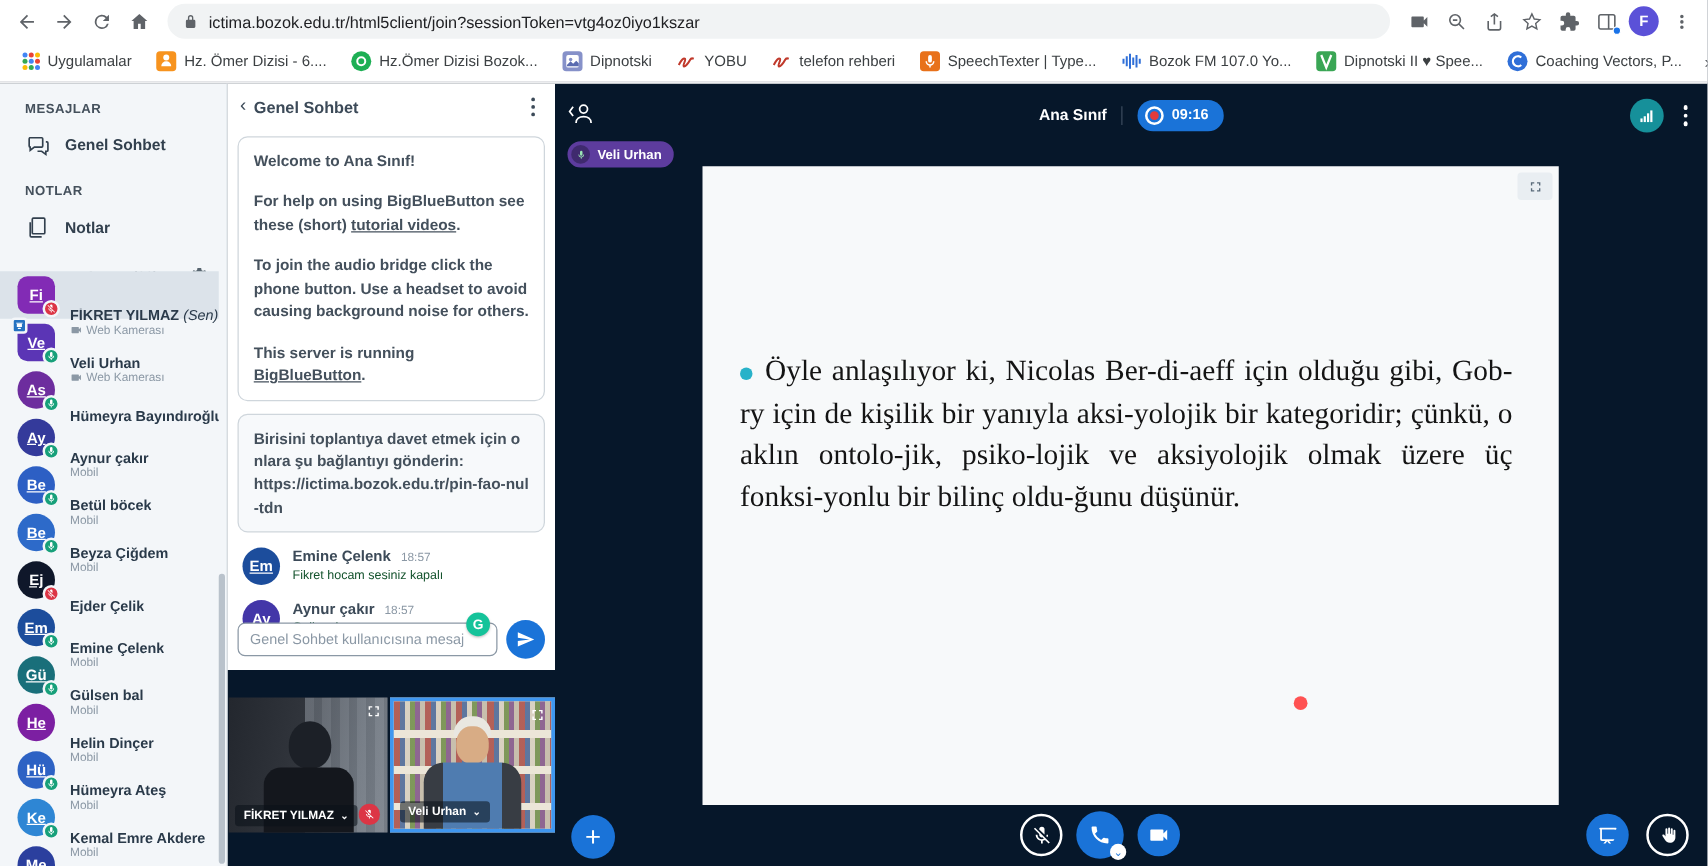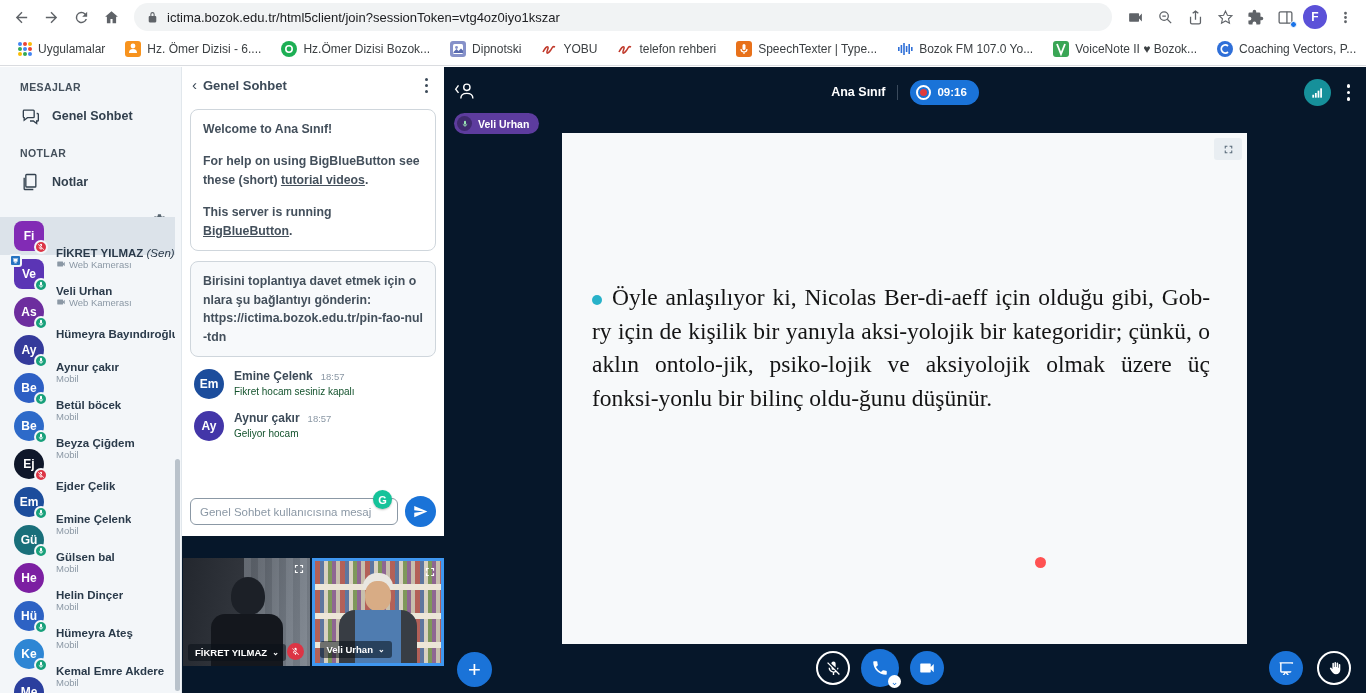--- a/index.html
+++ b/index.html
@@ -36,21 +36,21 @@
   .side-item svg { width:20px; height:20px; color:#32404e; }
   .users-head { display:flex; align-items:center; justify-content:space-between; padding-right:14px; }
   .gear { color:#56646f; }
   .gear svg { width:15px; height:15px; }
 
   .user-list { position:absolute; top:150px; left:0; right:6px; bottom:0; }
   .urow { display:flex; align-items:center; gap:12px; height:38px; padding-left:14px; position:relative; }
   .urow.sel { background:#dce3ea; }
   .uav { position:relative; width:30px; height:30px; border-radius:50%; flex:0 0 auto; }
   .uav.sq { border-radius:8px; }
-  .uav-txt { position:absolute; inset:0; display:flex; align-items:center; justify-content:center; color:#fff; font-size:12px; font-weight:bold; }
+  .uav-txt { position:absolute; inset:0; display:flex; align-items:center; justify-content:center; color:#fff; font-size:12px; font-weight:bold;text-decoration:underline; }
   .ubadge { position:absolute; right:-4px; bottom:-3px; width:14px; height:14px; border-radius:50%; border:2px solid #f3f6f9; display:flex; align-items:center; justify-content:center; }
   .ubadge svg { width:8px; height:8px; color:#fff; }
   .ubadge.red { background:#dc3545; }
   .ubadge.green { background:#17a07a; }
   .pbadge { position:absolute; left:-5px; top:-5px; width:13px; height:13px; border-radius:3px; background:#2573c1; border:2px solid #f3f6f9; display:flex; align-items:center; justify-content:center; }
   .pbadge svg { width:7px; height:7px; color:#fff; }
   .utxt { display:flex; flex-direction:column; justify-content:center; min-width:0; }
   .uname { font-size:11.5px; color:#2a3a4a; font-weight:bold; white-space:nowrap; overflow:hidden;margin-top:44px; }
   .sen { font-style:italic; font-weight:normal; }
   .usub { display:flex; align-items:center; gap:3px; font-size:9.5px; color:#8b98a5; }
@@ -308,21 +308,21 @@
             </svg>
           </span>
           <span>Bozok FM 107.0 Yo...</span>
         </span>
       <span class="bm">
           <span class="fav" style="background:#3aa655">
             <svg viewBox="0 0 16 16">
               <path d="M4 3l4 10 4-10" fill="none" stroke="#fff" stroke-width="1.8"></path>
             </svg>
           </span>
-          <span>VoiceNote II ♥ Bozok...</span>
+          <span>Dipnotski II ♥ Spee...</span>
         </span>
       <span class="bm">
           <span class="fav" style="background:#2f6fd8;border-radius:50%">
             <svg viewBox="0 0 16 16">
               <path d="M11 5a4 4 0 1 0 0 6" fill="none" stroke="#fff" stroke-width="1.8"></path>
             </svg>
           </span>
           <span>Coaching Vectors, P...</span>
         </span>
       <span class="bm-more">»</span>
@@ -573,20 +573,21 @@
           <span class="chat-title">Genel Sohbet</span>
           <span class="kebab">
               <i></i>
               <i></i>
               <i></i>
             </span>
         </div>
         <div class="wbox">
           <p><span>Welcome to </span><span style="font-weight:bold">Ana Sınıf</span><span>!</span></p>
           <p><span>For help on using BigBlueButton see these (short) </span><span class="wlink">tutorial videos</span><span>.</span></p>
+          <p><span>To join the audio bridge click the phone button. Use a headset to avoid causing background noise for others.</span></p>
           <p><span>This server is running </span><span class="wlink">BigBlueButton</span><span>.</span></p>
         </div>
         <div class="ibox">
           <span>Birisini toplantıya davet etmek için onlara şu bağlantıyı gönderin:</span><br>
           <span>https://ictima.bozok.edu.tr/pin-fao-nul-tdn</span>
         </div>
         <div class="msg">
           <div class="mav" style="background: rgb(28, 77, 156);">
               <span class="uav-txt">Em</span>
             </div>

